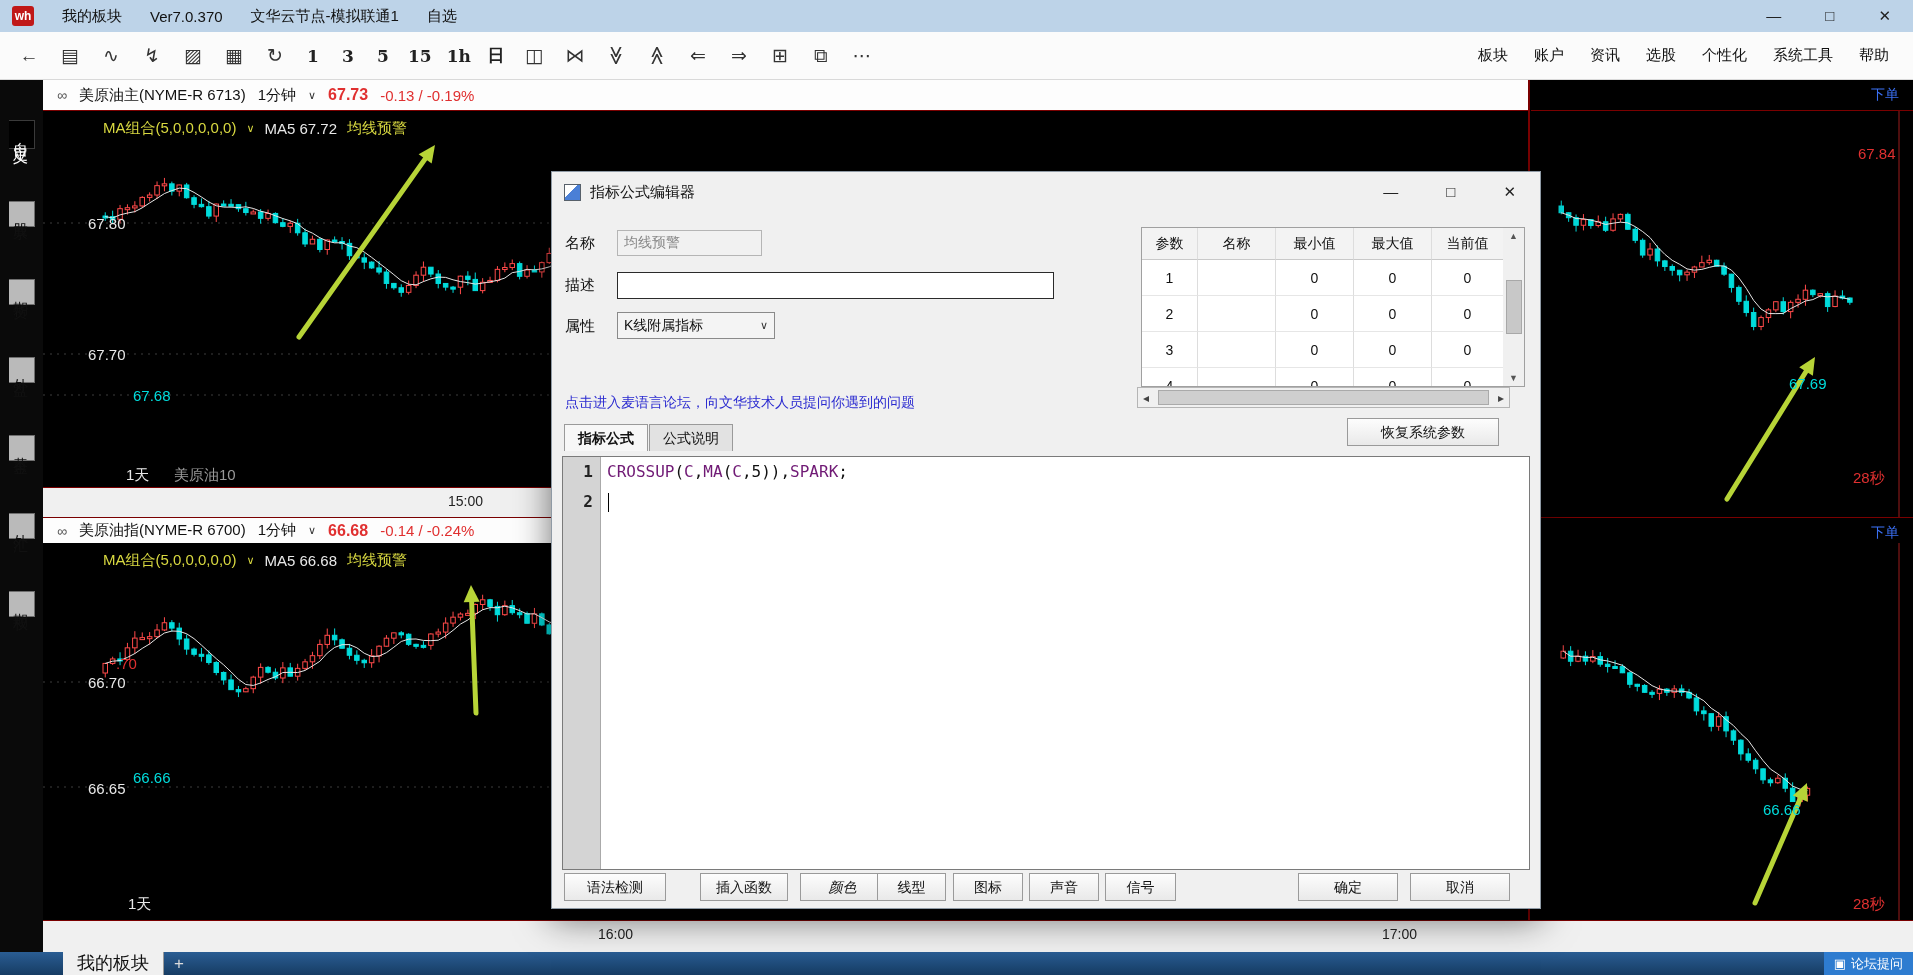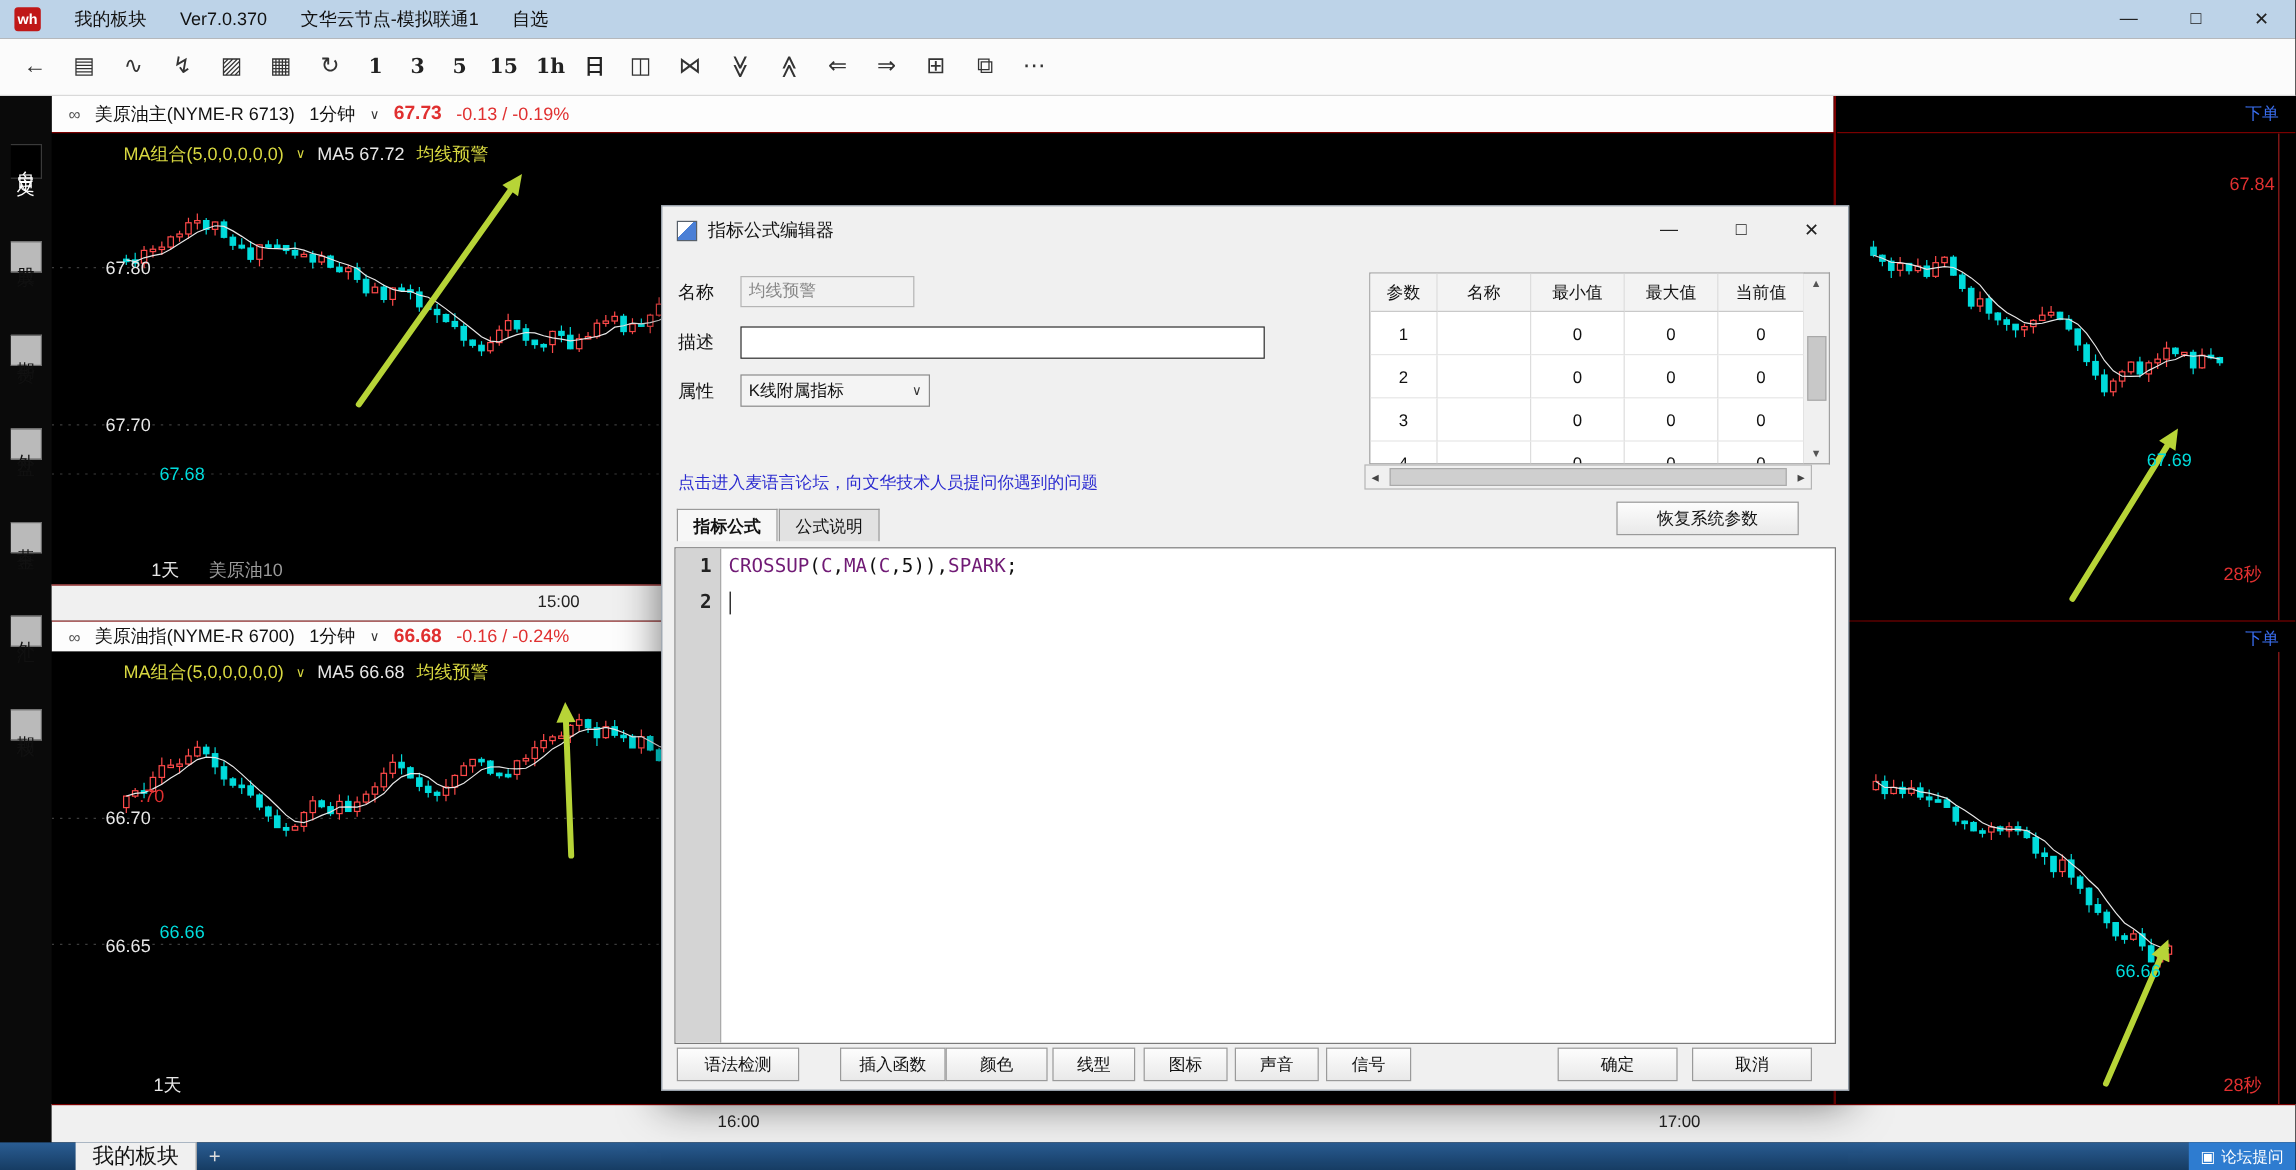--- a/index.html
+++ b/index.html
@@ -112,21 +112,21 @@
               font-family:"DejaVu Sans Mono",monospace;font-size:16px;color:#222;font-weight:bold;}
   #code{position:absolute;left:44px;top:0;right:0;font-family:"DejaVu Sans Mono",monospace;font-size:16px;}
   #code .cline{height:30px;line-height:30px;position:relative;}
   .tk-k{color:#701a75;}.tk-p{color:#111;}
   #caret{position:absolute;left:1px;top:6px;width:1px;height:19px;background:#000;}
 
   .btn{position:absolute;height:28px;background:linear-gradient(#fdfdfd,#e9e9e9);border:1px solid #9a9a9a;
        font-size:14px;text-align:center;line-height:26px;box-sizing:border-box;color:#111;}
   #btn-syntax{left:12px;top:701px;width:102px;}
   #btn-insert{left:148px;top:701px;width:88px;}
-  #btn-color{left:236px;top:701px;width:85px;}
+  #btn-color{left:248px;top:701px;width:85px;font-style:italic;}
   #btn-ltype{left:325px;top:701px;width:69px;}
   #btn-icon{left:401px;top:701px;width:70px;}
   #btn-sound{left:477px;top:701px;width:70px;}
   #btn-signal{left:553px;top:701px;width:71px;}
   #btn-ok{left:746px;top:701px;width:100px;}
   #btn-cancel{left:858px;top:701px;width:100px;}
 </style>
 </head>
 <body>
 
@@ -159,20 +159,29 @@
   <span class="period">日</span>
   <span class="ticon">◫</span>
   <span class="ticon">⋈</span>
   <span class="ticon rot90">≫</span>
   <span class="ticon rot90">≪</span>
   <span class="ticon">⇐</span>
   <span class="ticon">⇒</span>
   <span class="ticon">⊞</span>
   <span class="ticon">⧉</span>
   <span class="ticon">⋯</span>
+  <div class="menu">
+    <span>板块</span>
+    <span>账户</span>
+    <span>资讯</span>
+    <span>选股</span>
+    <span>个性化</span>
+    <span>系统工具</span>
+    <span>帮助</span>
+  </div>
 </div>
 
 <div id="sidebar">
   <div class="side-tab active">自定义</div>
   <div class="side-tab">股票</div>
   <div class="side-tab">期货</div>
   <div class="side-tab">外盘</div>
   <div class="side-tab">黄金</div>
   <div class="side-tab">外汇</div>
   <div class="side-tab">期权</div>
@@ -596,21 +605,21 @@
 <div class="axis" style="left:43px;top:487px;width:1485px;height:30px;">
   <span style="left:405px;">15:00</span>
 </div>
 
 <div class="chart-hdr" style="left:43px;top:517px;width:1485px;height:26px;border-top:1px solid #7a0000;">
   <span class="lnk">∞</span>
   <span>美原油指(NYME-R 6700)</span>
   <span class="cper">1分钟</span>
   <span class="caret">∨</span>
   <span class="cprice">66.68</span>
-  <span class="cchange">-0.16 / -0.24%</span>
+  <span class="cchange">-0.14 / -0.24%</span>
 </div>
 <div class="chart" style="left:43px;top:543px;width:1485px;height:377px;">
     <svg width="1485" height="377">
       <line x1="0" y1="139" x2="1485" y2="139" stroke="#3c3c3c" stroke-dasharray="2 5"></line>
       <line x1="0" y1="244" x2="1485" y2="244" stroke="#3c3c3c" stroke-dasharray="2 5"></line>
       <line x1="62.25" y1="119.93916072226875" x2="62.25" y2="134.4247842845507" stroke="#ff4a4a"></line>
       <rect x="60" y="120.41734396126867" width="4.5" height="9.58265603873133" fill="#000" stroke="#ff4a4a"></rect>
       <line x1="69.65" y1="113.67281353139879" x2="69.65" y2="121.9172461432945" stroke="#ff4a4a"></line>
       <rect x="67.4" y="115.94061639571191" width="4.5" height="4.476727565556757" fill="#000" stroke="#ff4a4a"></rect>
       <line x1="77.05" y1="109.26657870683448" x2="77.05" y2="122.2043923808951" stroke="#00dcdc"></line>

